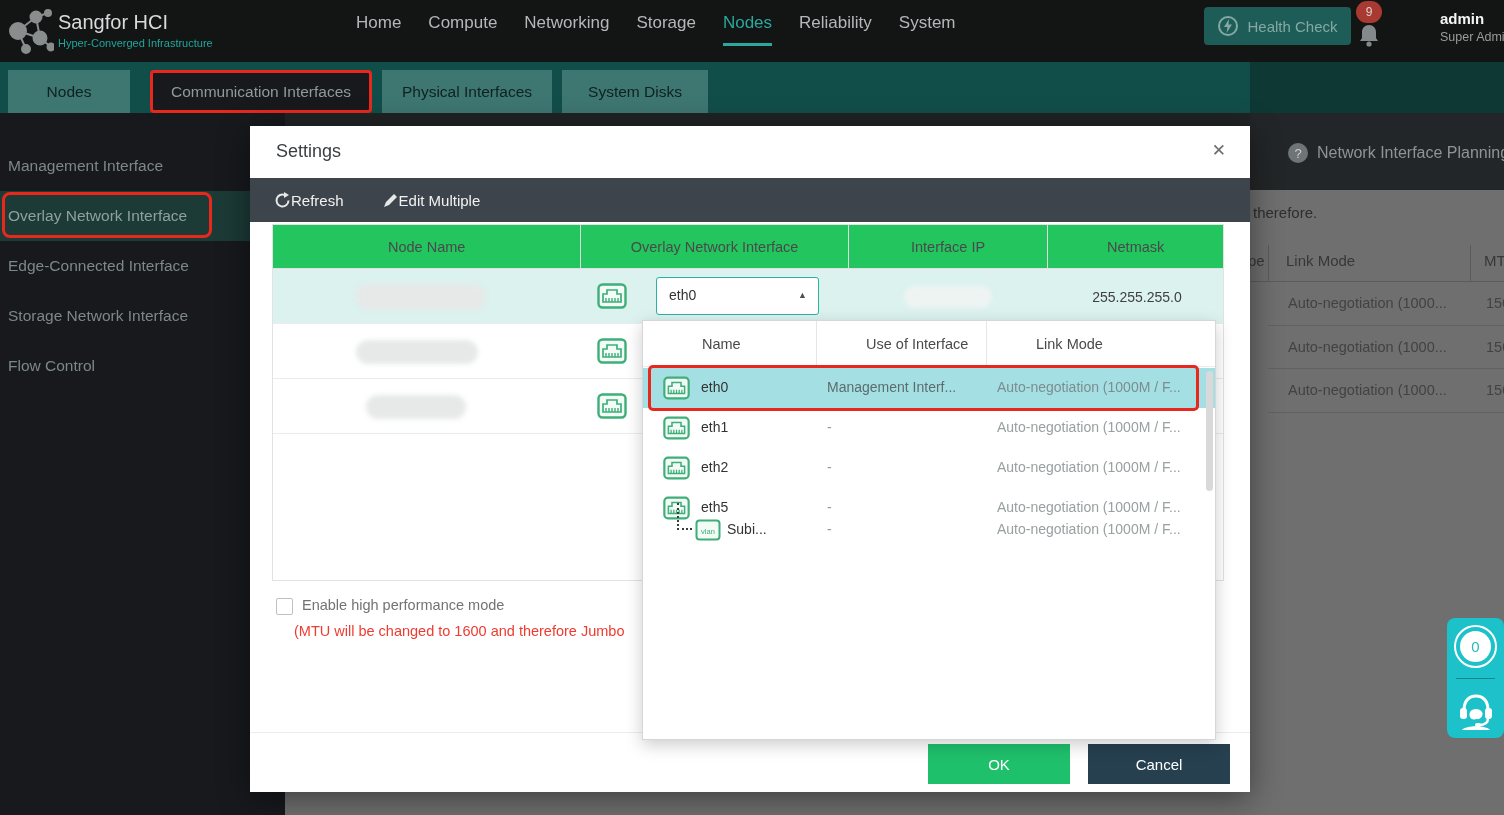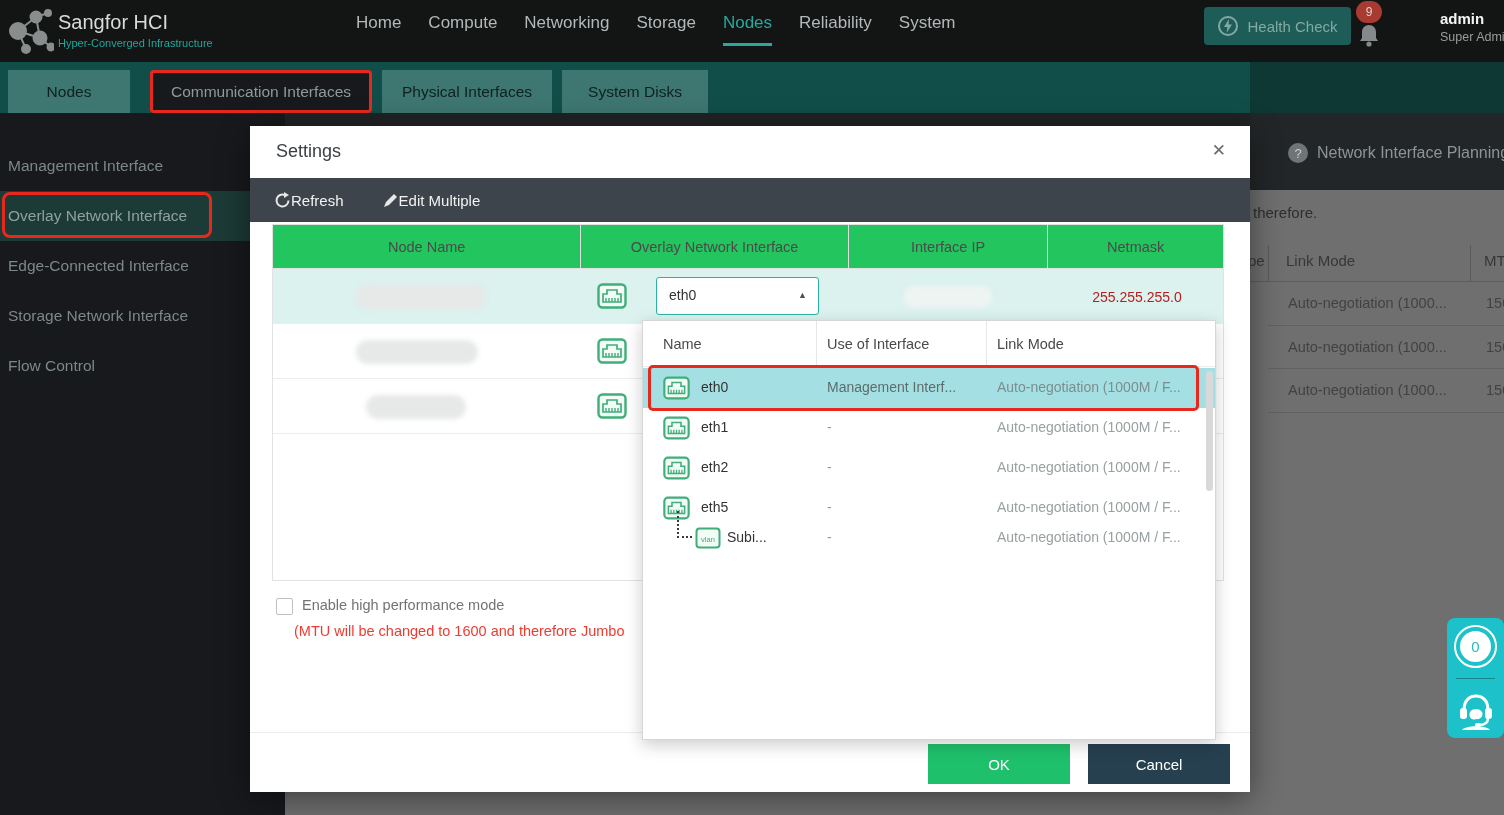--- a/index.html
+++ b/index.html
@@ -76,42 +76,42 @@
   .thead { position:absolute; left:0; top:0; width:100%; height:44px; background:#22c55e; border-bottom:1px solid #e0e0e0; display:flex; }
   .th { display:flex; align-items:center; justify-content:center; font-size:14.5px; color:#4a4a4a; }
   .th + .th { border-left:1px solid #dedede; }
   .th.c1{width:308px;} .th.c2{width:268px;} .th.c3{width:200px;} .th.c4{width:176px;}
   .trow { position:absolute; left:0; width:100%; height:55px; border-bottom:1px solid #ececec; }
   .trow.r1 { top:44px; background:#dbf2ef; }
   .trow.r2 { top:99px; } .trow.r3 { top:154px; }
   .blurblk { position:absolute; background:#e6e9e8; border-radius:12px; filter:blur(2.5px); }
   .ethicon { position:absolute; left:324px; top:14px; }
   .nm { position:absolute; left:776px; width:176px; top:0; height:55px; display:flex; align-items:center; justify-content:center;
-        font-size:14px; color:#b91c1c; }
+        font-size:14px; color:#404040; }
 
   .selectbox { position:absolute; left:383px; top:8px; width:163px; height:38px; background:#fff; border:1.5px solid #2bb2a7;
                border-radius:3px; cursor:pointer; }
   .selectbox .val { position:absolute; left:12px; top:9px; font-size:14px; color:#333; }
   .selectbox .caret { position:absolute; right:11px; top:12px; font-size:9px; color:#4a5257; }
 
   .chk { position:absolute; left:26px; top:472px; width:17px; height:17px; background:#fff; border:1.5px solid #c0c0c0; border-radius:2px; cursor:pointer; }
   .chk-label { position:absolute; left:52px; top:471px; font-size:14.5px; color:#737373; }
   .warn { position:absolute; left:44px; top:497px; font-size:14.5px; color:#ef3b30; white-space:nowrap; }
 
   .f-line { position:absolute; left:0; top:606px; width:1000px; height:1px; background:#ececec; }
   .btn { position:absolute; top:618px; width:142px; height:40px; border:none; color:#fff; font-size:15px;
          display:flex; align-items:center; justify-content:center; cursor:pointer; font-family:inherit; }
   .btn.ok { left:678px; background:#1fc06c; }
   .btn.cancel { left:838px; background:#264050; }
 
   
   .dd { position:absolute; left:392px; top:194px; width:574px; height:420px; background:#fff; border:1px solid #d6d6d6;
         box-shadow:0 5px 16px rgba(0,0,0,0.2); z-index:8; }
   .dd-head { position:absolute; left:0; top:0; width:100%; height:46px; border-bottom:1px solid #ececec; background:#fff; }
-  .dd-th { position:absolute; top:0; height:46px; display:flex; align-items:center; font-size:14.5px; color:#4a4a4a; }
+  .dd-th { position:absolute; top:0; height:46px; display:flex; align-items:center; font-size:14.5px; color:#4a4a4a;margin-left:39px; }
   .dd-sep { position:absolute; top:0; bottom:0; width:1px; background:#e6e6e6; }
   .dd-row { position:absolute; left:0; width:100%; height:40px; cursor:pointer; }
   .dd-row.sel { background:#a4e0e3; }
   .dd-annot { position:absolute; left:5px; right:16px; top:-3px; bottom:-3px; border:3px solid #e8281d; border-radius:5px;
               pointer-events:none; z-index:3; }
   .dd-icon { position:absolute; left:20px; top:8px; }
   .dd-name { position:absolute; left:58px; top:11px; font-size:14px; color:#333; }
   .dd-use { position:absolute; left:184px; top:11px; font-size:14px; color:#909a9b; }
   .dd-row.sel .dd-use { color:#5d6c6d; }
   .dd-link { position:absolute; left:354px; top:11px; font-size:14px; color:#98a0a1; white-space:nowrap; }
@@ -355,21 +355,21 @@
       <svg class="dd-icon" width="27" height="24" viewBox="0 0 30 26">
         <rect x="1.5" y="1.5" width="27" height="23" rx="4" fill="#f2fbf6" stroke="#3fae79" stroke-width="2.4"></rect>
         <path d="M6 19 V11 h4 V7 h10 v4 h4 v8 z" fill="none" stroke="#3fae79" stroke-width="1.7"></path>
         <path d="M9 19 v-4 M12 19 v-4 M15 19 v-4 M18 19 v-4 M21 19 v-4" stroke="#3fae79" stroke-width="1.4"></path>
       </svg>
       <span class="dd-name">eth5</span>
       <span class="dd-use">-</span>
       <span class="dd-link">Auto-negotiation (1000M / F...</span>
     </div>
 
-    <div class="dd-row" style="top:197px;">
+    <div class="dd-row" style="top:189px;">
       <div class="connector"></div>
       <svg class="vlan-icon" width="26" height="22" viewBox="0 0 26 22">
         <rect x="1.5" y="1.5" width="23" height="19" rx="3" fill="#f2fbf6" stroke="#3fae79" stroke-width="2"></rect>
         <text x="13" y="14.5" font-size="7.5" fill="#3fae79" text-anchor="middle" font-family="Liberation Sans, sans-serif">vlan</text>
       </svg>
       <span class="dd-name child">Subi...</span>
       <span class="dd-use">-</span>
       <span class="dd-link">Auto-negotiation (1000M / F...</span>
     </div>
 

